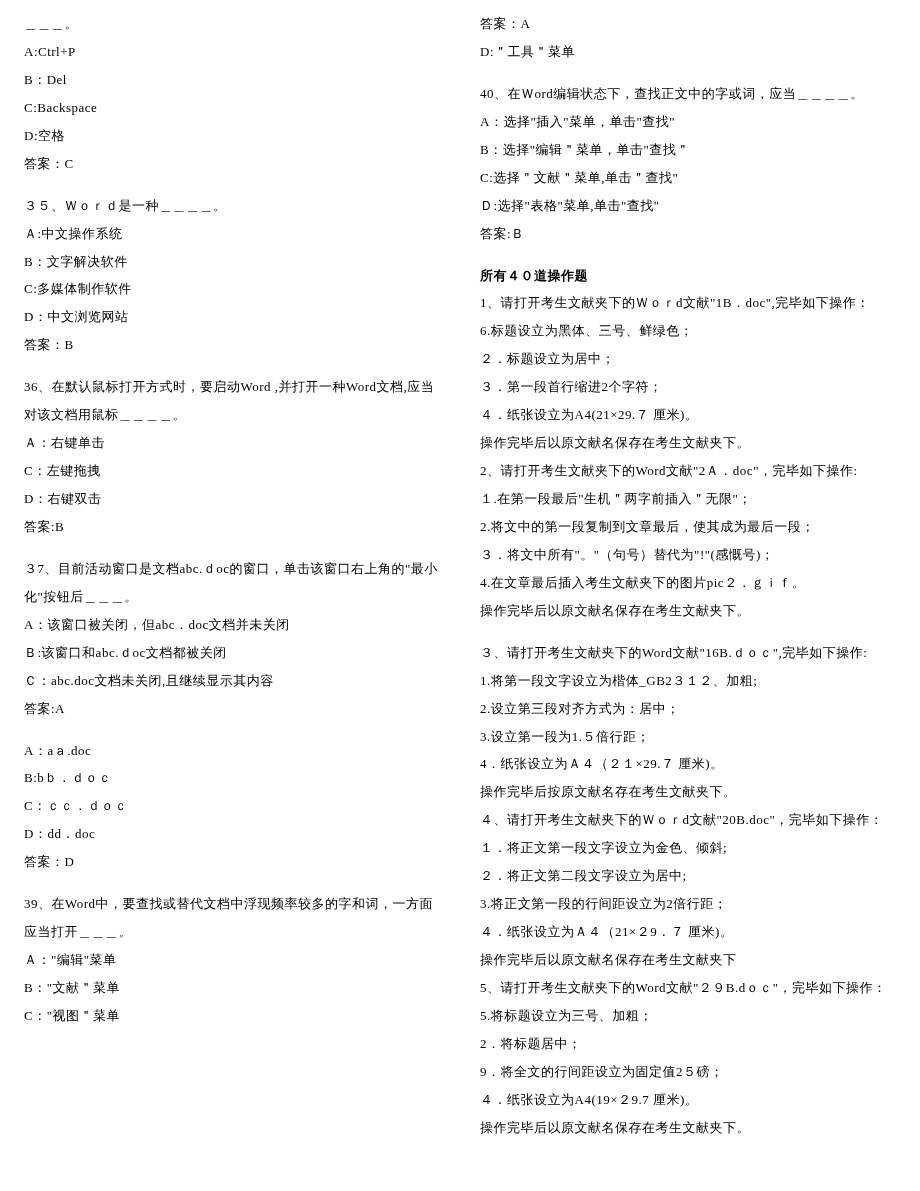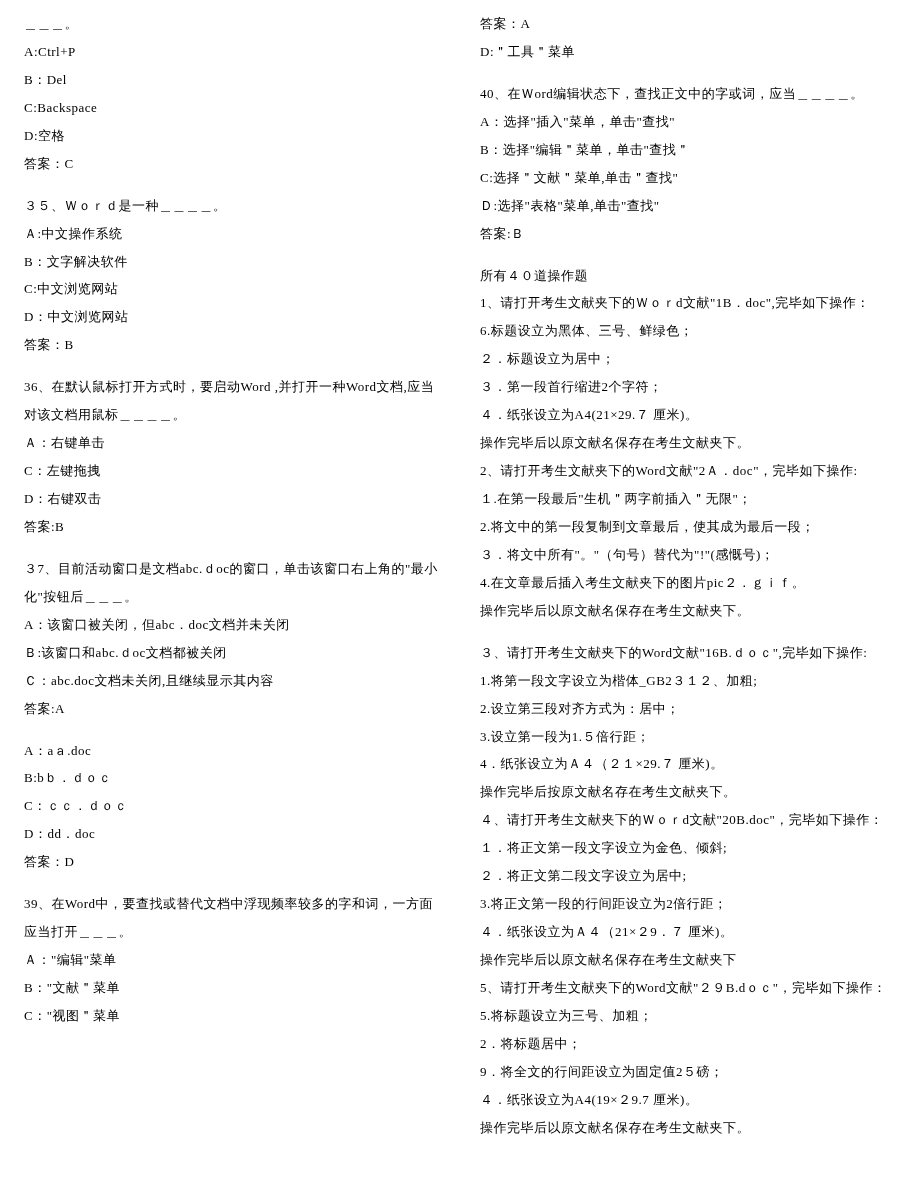--- a/index.html
+++ b/index.html
@@ -23,39 +23,39 @@
   }
   .line {
     line-height: 2.15;
     white-space: normal;
     letter-spacing: 0.5px;
   }
   .spacer {
     height: 14px;
   }
   .section-title {
-    font-weight: normal;
+    font-weight: bold;
   }
 </style>
 </head>
 <body>
 
 <div class="page">
   <div class="col" id="left-col">
       <div class="line">＿＿＿。</div>
       <div class="line">A:Ctrl+P</div>
       <div class="line">B：Del</div>
       <div class="line">C:Backspace</div>
       <div class="line">D:空格</div>
       <div class="line">答案：C</div>
       <div class="spacer"></div>
       <div class="line">３５、Ｗｏｒｄ是一种＿＿＿＿。</div>
       <div class="line">Ａ:中文操作系统</div>
       <div class="line">B：文字解决软件</div>
-      <div class="line">C:中文浏览网站</div>
+      <div class="line">C:多媒体制作软件</div>
       <div class="line">D：中文浏览网站</div>
       <div class="line">答案：B</div>
       <div class="spacer"></div>
       <div class="line">36、在默认鼠标打开方式时，要启动Word ,并打开一种Word文档,应当对该文档用鼠标＿＿＿＿。</div>
       <div class="line">Ａ：右键单击</div>
       <div class="line">C：左键拖拽</div>
       <div class="line">D：右键双击</div>
       <div class="line">答案:B</div>
       <div class="spacer"></div>
       <div class="line">３7、目前活动窗口是文档abc.ｄoc的窗口，单击该窗口右上角的"最小化"按钮后＿＿＿。</div>

